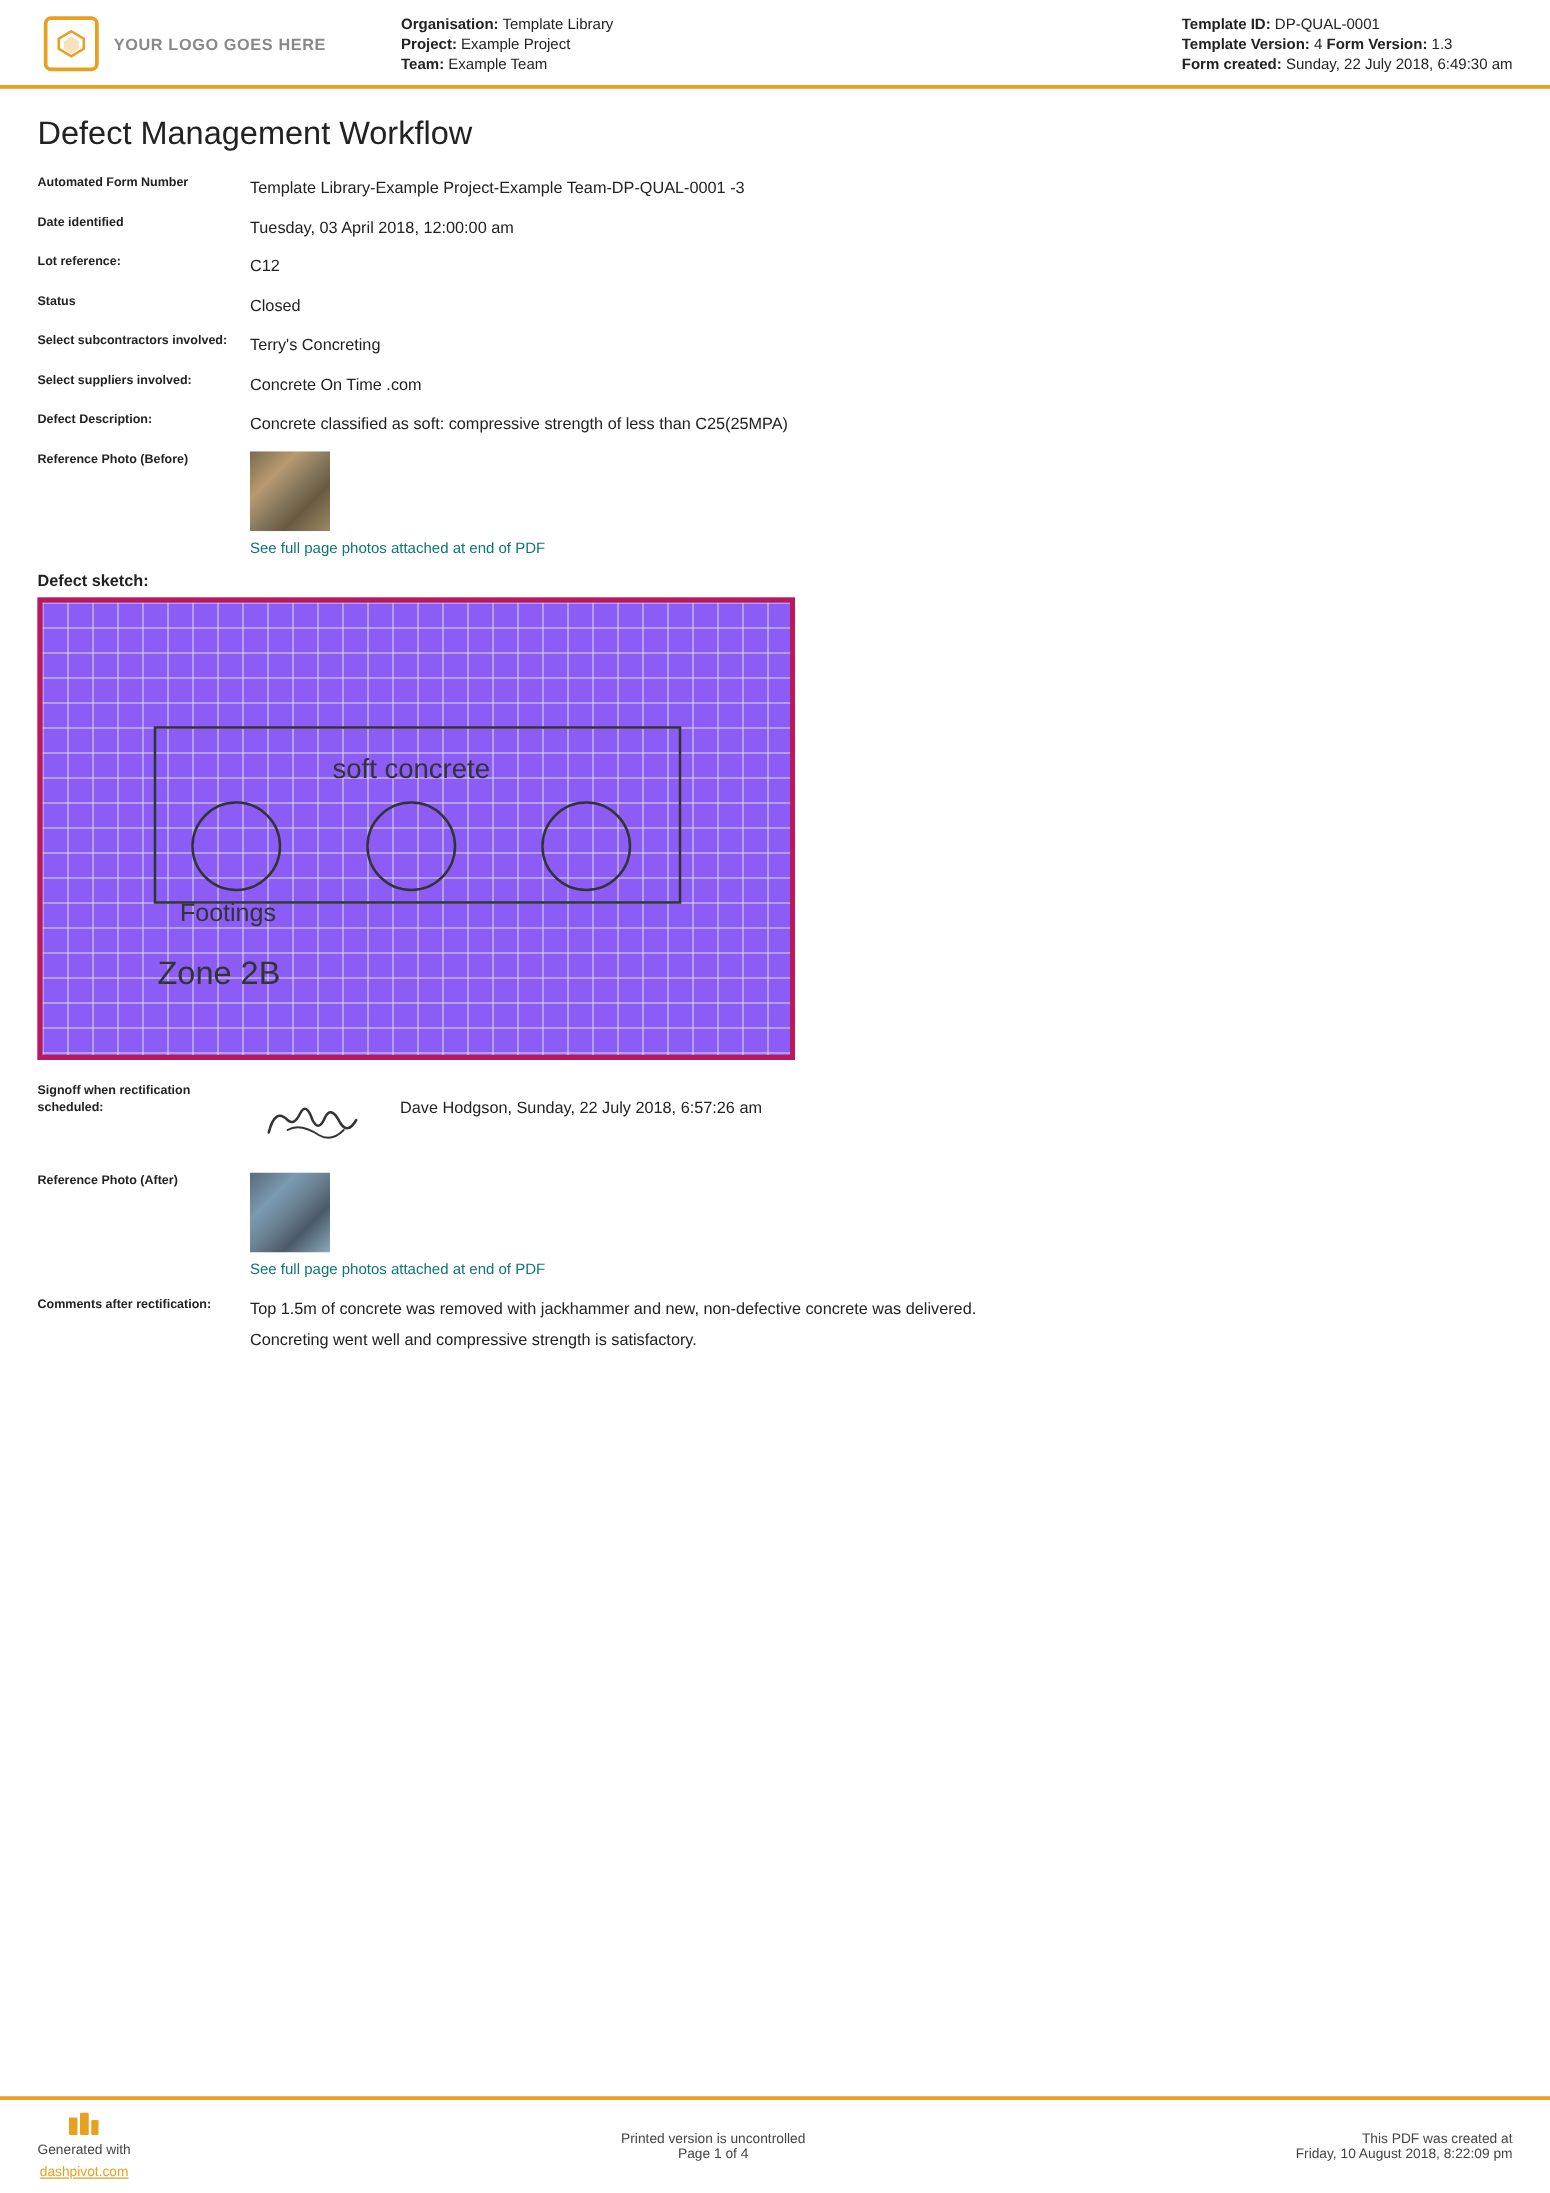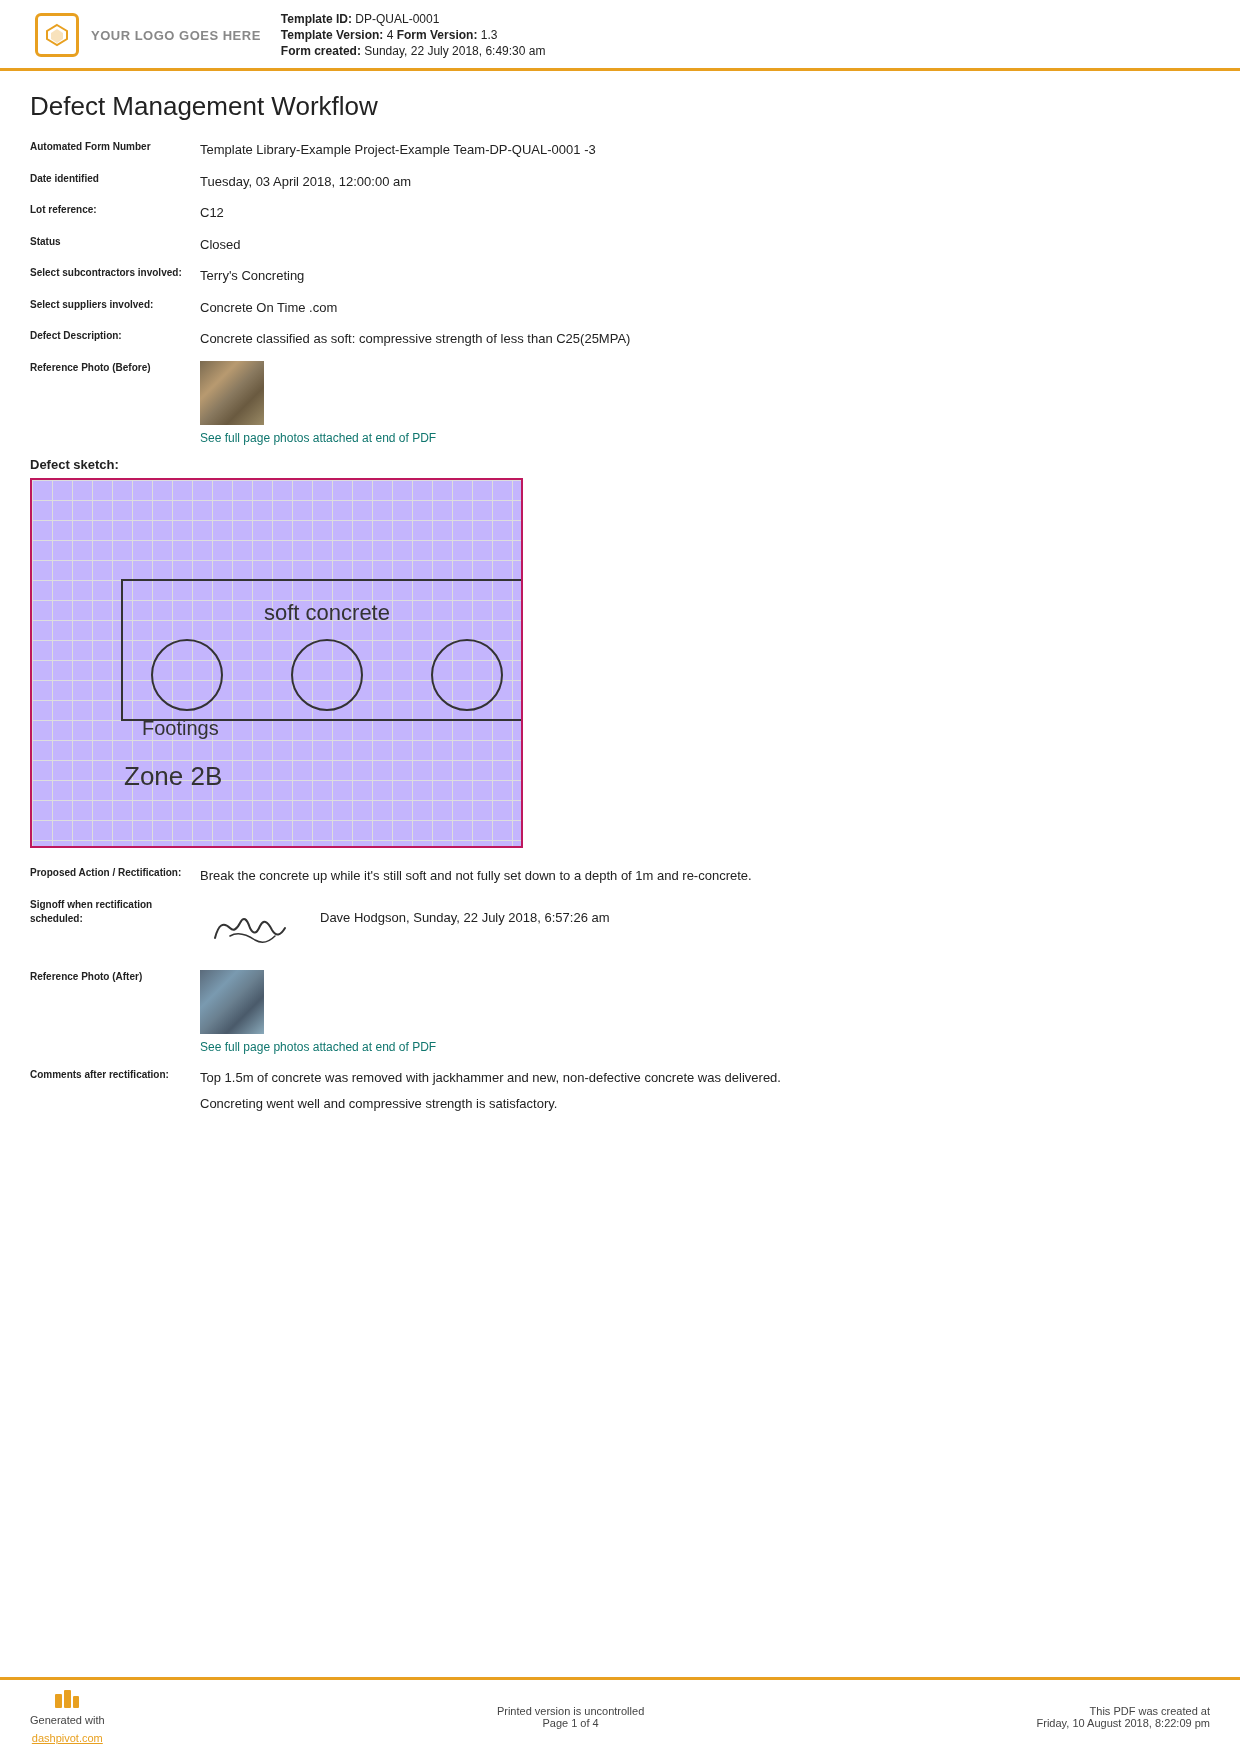--- a/index.html
+++ b/index.html
@@ -115,26 +115,26 @@
     }
 
     
     .sketch-label {
       font-weight: bold;
       font-size: 13px;
       margin-bottom: 6px;
       margin-top: 8px;
     }
     .sketch-container {
-      border: 2px solid #be185d;
-      width: 493px;
+      border: 4px solid #be185d;
+      width: 606px;
       height: 370px;
       position: relative;
       overflow: hidden;
-      background: #c4b5fd;
+      background: #8b5cf6;
     }
     .sketch-grid {
       position: absolute;
       top: 0; left: 0; right: 0; bottom: 0;
       background-image:
         linear-gradient(to right, #ddd 1px, transparent 1px),
         linear-gradient(to bottom, #ddd 1px, transparent 1px);
       background-size: 20px 20px;
     }
     .sketch-content {
@@ -221,20 +221,25 @@
     <div class="header-logo">
       <div class="logo-icon">
         <svg viewBox="0 0 28 28" fill="none" xmlns="http://www.w3.org/2000/svg">
           <path d="M14 4 L24 10 L24 18 L14 24 L4 18 L4 10 Z" stroke="#e8a020" stroke-width="2" fill="none"></path>
           <path d="M14 8 L20 12 L20 18 L14 22 L8 18 L8 12 Z" fill="#e8a020" opacity="0.3"></path>
         </svg>
       </div>
       <span class="logo-text">YOUR LOGO GOES HERE</span>
     </div>
 
+    <div class="header-middle">
+      <span><b>Organisation:</b> Template Library</span>
+      <span><b>Project:</b> Example Project</span>
+      <span><b>Team:</b> Example Team</span>
+    </div>
 
     <div class="header-right">
       <span><b>Template ID:</b> DP-QUAL-0001</span>
       <span><b>Template Version:</b> 4 <b>Form Version:</b> 1.3</span>
       <span><b>Form created:</b> Sunday, 22 July 2018, 6:49:30 am</span>
     </div>
   </div>
 
   <div class="content">
 
@@ -304,24 +309,20 @@
             <circle cx="435" cy="195" r="35" fill="none" stroke="#333" stroke-width="2"></circle>
 
             <text x="110" y="255" font-size="20" font-family="Arial, sans-serif" fill="#333">Footings</text>
 
             <text x="92" y="305" font-size="26" font-family="Arial, sans-serif" fill="#333">Zone 2B</text>
           </svg>
         </div>
       </div>
     </div>
 
-    <div class="field-row">
-      <div class="field-label">Proposed Action / Rectification:</div>
-      <div class="field-value">Break the concrete up while it's still soft and not fully set down to a depth of 1m and re-concrete.</div>
-    </div>
 
     <div class="field-row" style="align-items: flex-start; margin-top: 10px;">
       <div class="field-label">Signoff when rectification scheduled:</div>
       <div class="field-value">
         <div class="signature-area">
 
           <div class="signature-img">
             <svg width="100" height="60" viewBox="0 0 100 60" xmlns="http://www.w3.org/2000/svg">
               <path d="M 15 40 Q 20 20 30 30 Q 35 35 40 25 Q 45 15 50 30 Q 55 40 60 28 Q 65 18 72 32 Q 78 42 85 30" stroke="#333" stroke-width="2" fill="none" stroke-linecap="round"></path>
               <path d="M 30 38 Q 40 32 55 42 Q 65 48 75 38" stroke="#333" stroke-width="1.5" fill="none" stroke-linecap="round"></path>

